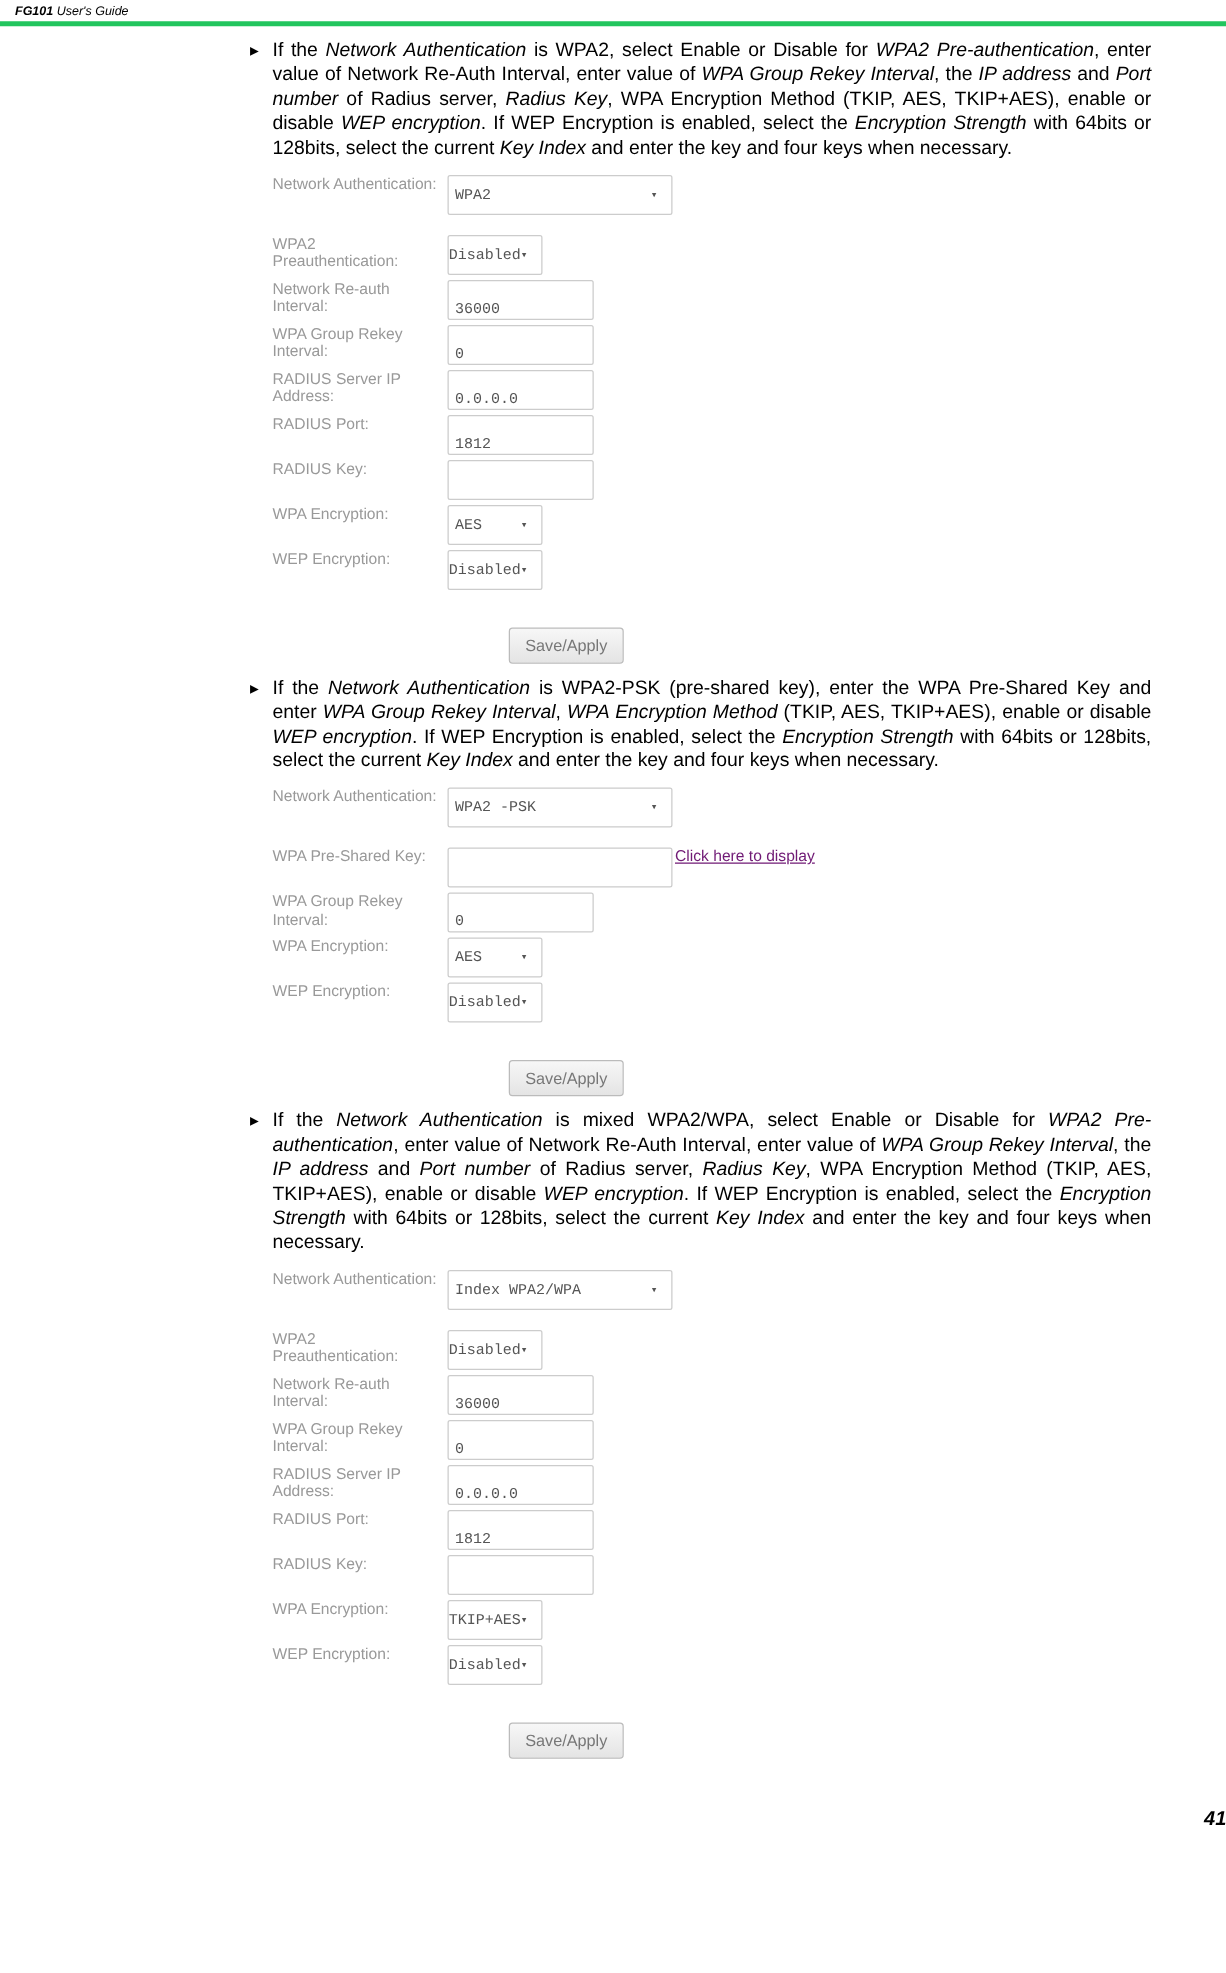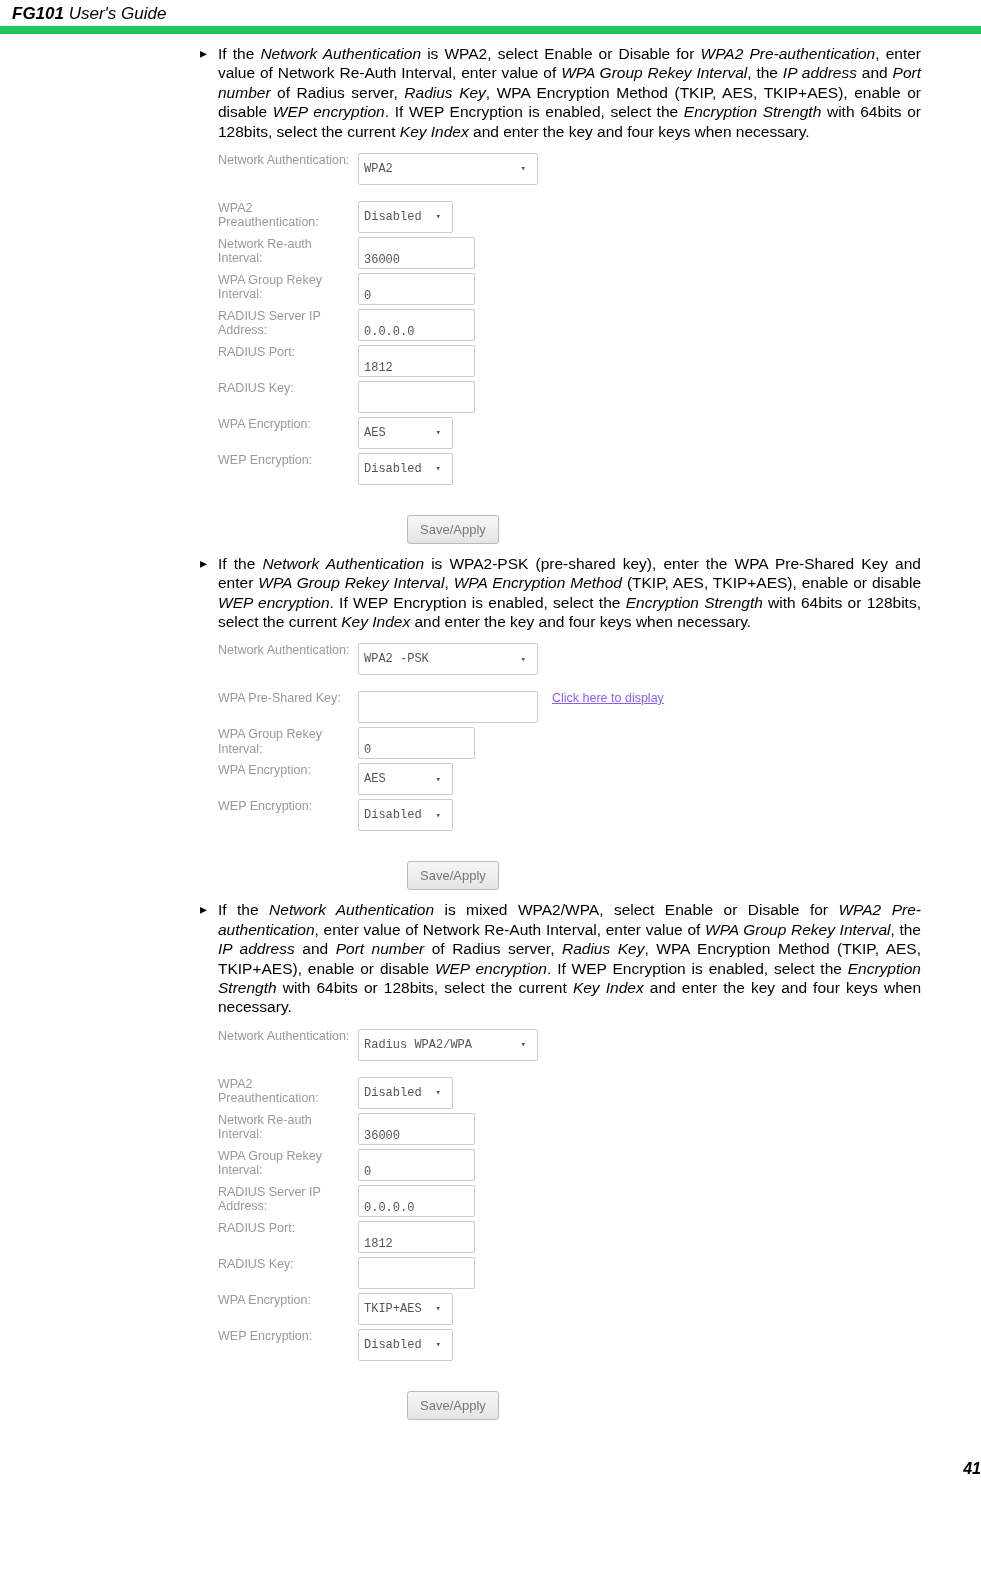--- a/index.html
+++ b/index.html
@@ -8,23 +8,23 @@
     padding: 0;
   }
   body {
     font-family: Arial, Helvetica, sans-serif;
     background: #fff;
     width: 981px;
     margin: 0 auto;
     color: #000;
   }
   .header {
-    border-bottom: 8px solid #22c55e;
+    border-bottom: 4px solid #22c55e;
     padding: 4px 12px 2px 12px;
-    font-size: 17px;
+    font-size: 10px;
   }
   .header .model {
     font-weight: bold;
     font-style: italic;
   }
   .header .guide {
     font-style: italic;
   }
   .page {
     padding: 10px 60px 20px 200px;
@@ -66,24 +66,24 @@
     border: 1px solid #ccc;
     border-radius: 2px;
     height: 20px;
     padding: 15px 5px;
     font-size: 12px;
     color: #555;
     font-family: "Courier New", monospace;
   }
   .form-input.w-lg { width: 180px; }
   .form-input.w-md { width: 117px; }
-  .form-input.w-sm { width: 95px; }
+  .form-input.w-sm { width: 76px; justify-content: flex-end; }
   .form-after {
-    color: #8b5cf6;
-    margin-left: 14px;
+    color: #701a75;
+    margin-left: 2px;
     font-size: 12.5px;
     text-decoration: underline;
   }
   .dropdown {
     display: flex;
     align-items: center;
   }
   .caret {
     margin-left: auto;
     margin-right: 6px;
@@ -215,21 +215,21 @@
       <div class="save-row"><span class="save-btn">Save/Apply</span></div>
     </div>
     <div class="bullet-block">
       <div class="bullet">▸</div>
       <div class="bullet-text">If the <em>Network Authentication</em> is mixed WPA2/WPA, select Enable or Disable for <em>WPA2 Pre-authentication</em>, enter value of Network Re-Auth Interval, enter value of <em>WPA Group Rekey Interval</em>, the <em>IP address</em> and <em>Port number</em> of Radius server, <em>Radius Key</em>, WPA Encryption Method (TKIP, AES, TKIP+AES), enable or disable <em>WEP encryption</em>. If WEP Encryption is enabled, select the <em>Encryption Strength</em> with 64bits or 128bits, select the current <em>Key Index</em> and enter the key and four keys when necessary.</div>
     </div>
     <div class="form-shot">
       <div class="form-row">
         <div class="form-label">Network Authentication:</div>
         <div class="form-input w-lg dropdown">
-          <span>Radius WPA2/WPA</span>
+          <span>Index WPA2/WPA</span>
           <span class="caret">▾</span>
         </div>
       </div>
       <div style="height: 12px;"></div>
       <div class="form-row">
         <div class="form-label">WPA2 Preauthentication:</div>
         <div class="form-input w-sm dropdown">
           <span>Disabled</span>
           <span class="caret">▾</span>
         </div>

